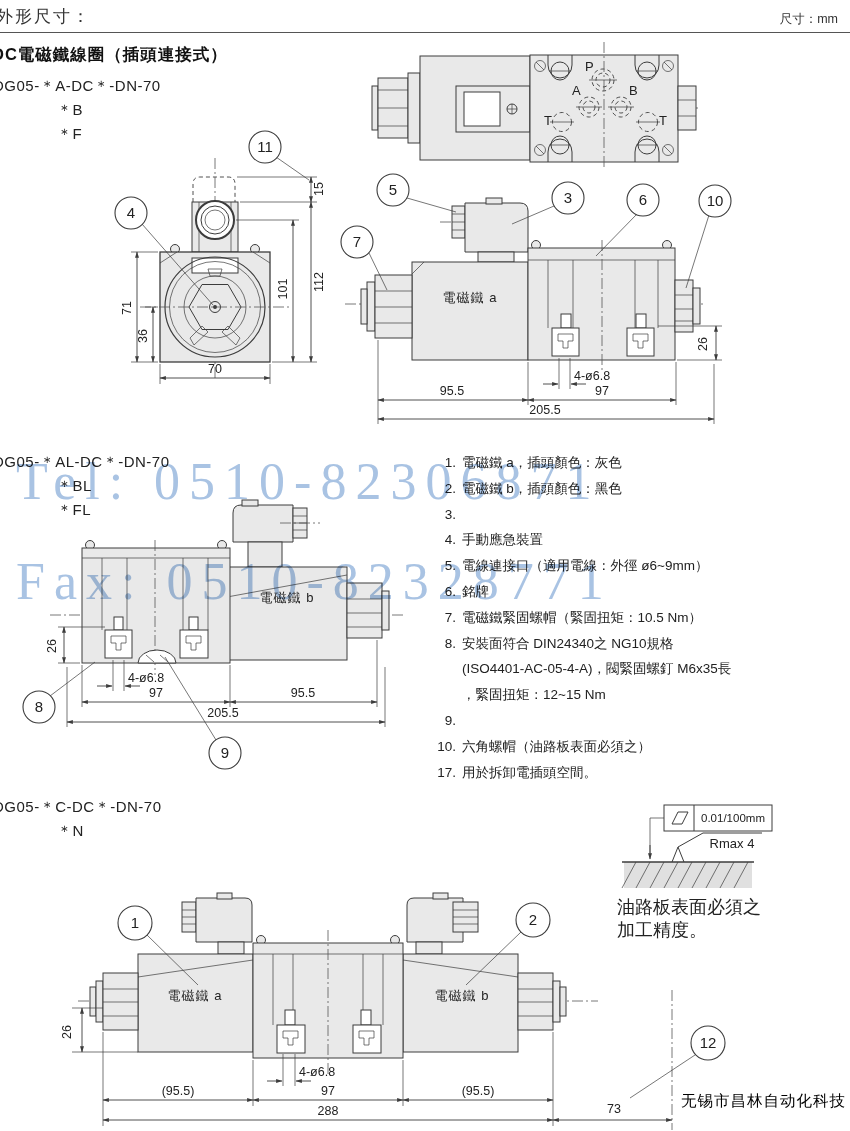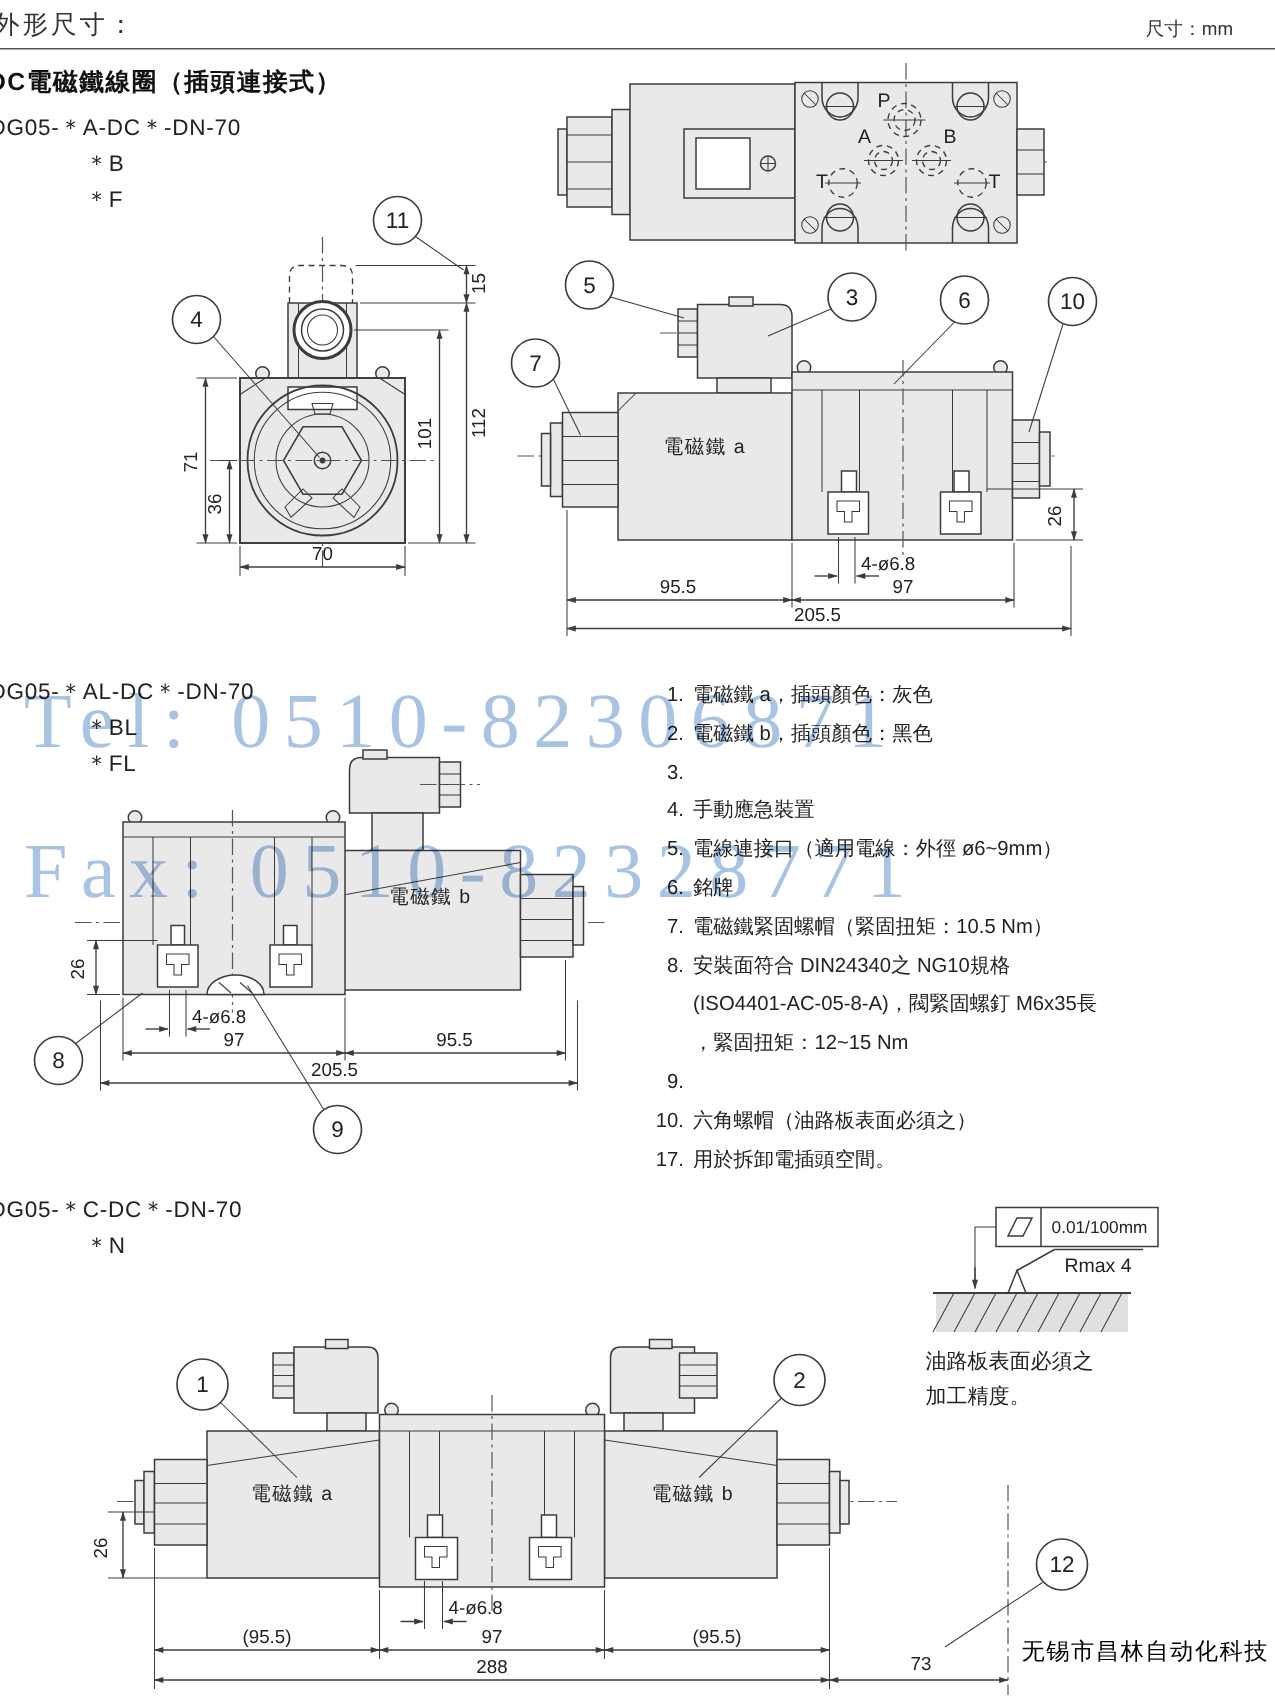--- a/index.html
+++ b/index.html
@@ -1,30 +1,30 @@
 <!DOCTYPE html>
 <html><head>
 <meta charset="utf-8">
 <style>
   html,body{margin:0;padding:0;}
   body{width:850px;height:1131px;position:relative;overflow:hidden;background:#fff;
        font-family:"Liberation Sans",sans-serif;color:#222;}
   .abs{position:absolute;}
   .z1{z-index:1;} .z4{z-index:4;}
   .hdr-left{left:-4px;top:5px;font-size:17px;letter-spacing:2px;color:#333;}
-  .hdr-right{right:28px;top:11px;font-size:12.5px;color:#333;}
+  .hdr-right{right:12px;top:11px;font-size:12.5px;color:#333;}
   .rule{left:0;top:32px;width:850px;border-top:1.2px solid #555;height:0;}
   .sec-title{left:-8px;top:44px;font-size:16.5px;font-weight:bold;letter-spacing:1px;color:#111;}
   .model{font-size:15px;letter-spacing:0.5px;color:#222;line-height:24px;white-space:nowrap;}
   .variant{margin-left:64px;}
   .parts{left:428px;top:450px;font-size:13.5px;color:#222;}
   .prow{display:flex;line-height:25.8px;}
   .pnum{width:28px;text-align:right;margin-right:6px;flex:none;}
   .ptext{white-space:nowrap;}
-  .caption{left:617px;top:896px;font-size:14px;line-height:23px;color:#222;}
+  .caption{left:617px;top:896px;font-size:18px;line-height:23px;color:#222;}
   .company{left:681px;top:1091px;font-size:15.5px;font-weight:normal;color:#000;letter-spacing:1px;}
   .wm{left:16px;font-family:Liberation Serif, serif;font-size:52px;letter-spacing:9px;
       color:#a9c3e3;white-space:nowrap;z-index:6;mix-blend-mode:multiply;}
   .wm-tel{top:452px;} .wm-fax{top:552px;}
   svg{position:absolute;overflow:visible;}
   svg text{font-family:"Liberation Sans",sans-serif;fill:#222;}
   .fs{fill:#e9e9e9;stroke:#3c3c3c;stroke-width:1;}
   .ws{fill:#fff;stroke:#3c3c3c;stroke-width:1;}
   .ln{fill:none;stroke:#3c3c3c;stroke-width:1;}
   .thin{stroke-width:0.7;}
@@ -379,21 +379,21 @@
   <div class="prow">
       <span class="pnum">7.</span>
       <span class="ptext">電磁鐵緊固螺帽（緊固扭矩：10.5 Nm）</span>
     </div>
   <div class="prow">
       <span class="pnum">8.</span>
       <span class="ptext">安裝面符合 DIN24340之 NG10規格</span>
     </div>
   <div class="prow">
       <span class="pnum"></span>
-      <span class="ptext">(ISO4401-AC-05-8-A)，閥緊固螺釘 M6x35長</span>
+      <span class="ptext">(ISO4401-AC-05-4-A)，閥緊固螺釘 M6x35長</span>
     </div>
   <div class="prow">
       <span class="pnum"></span>
       <span class="ptext">，緊固扭矩：12~15 Nm</span>
     </div>
   <div class="prow">
       <span class="pnum">9.</span>
     </div>
   <div class="prow">
       <span class="pnum">10.</span>

